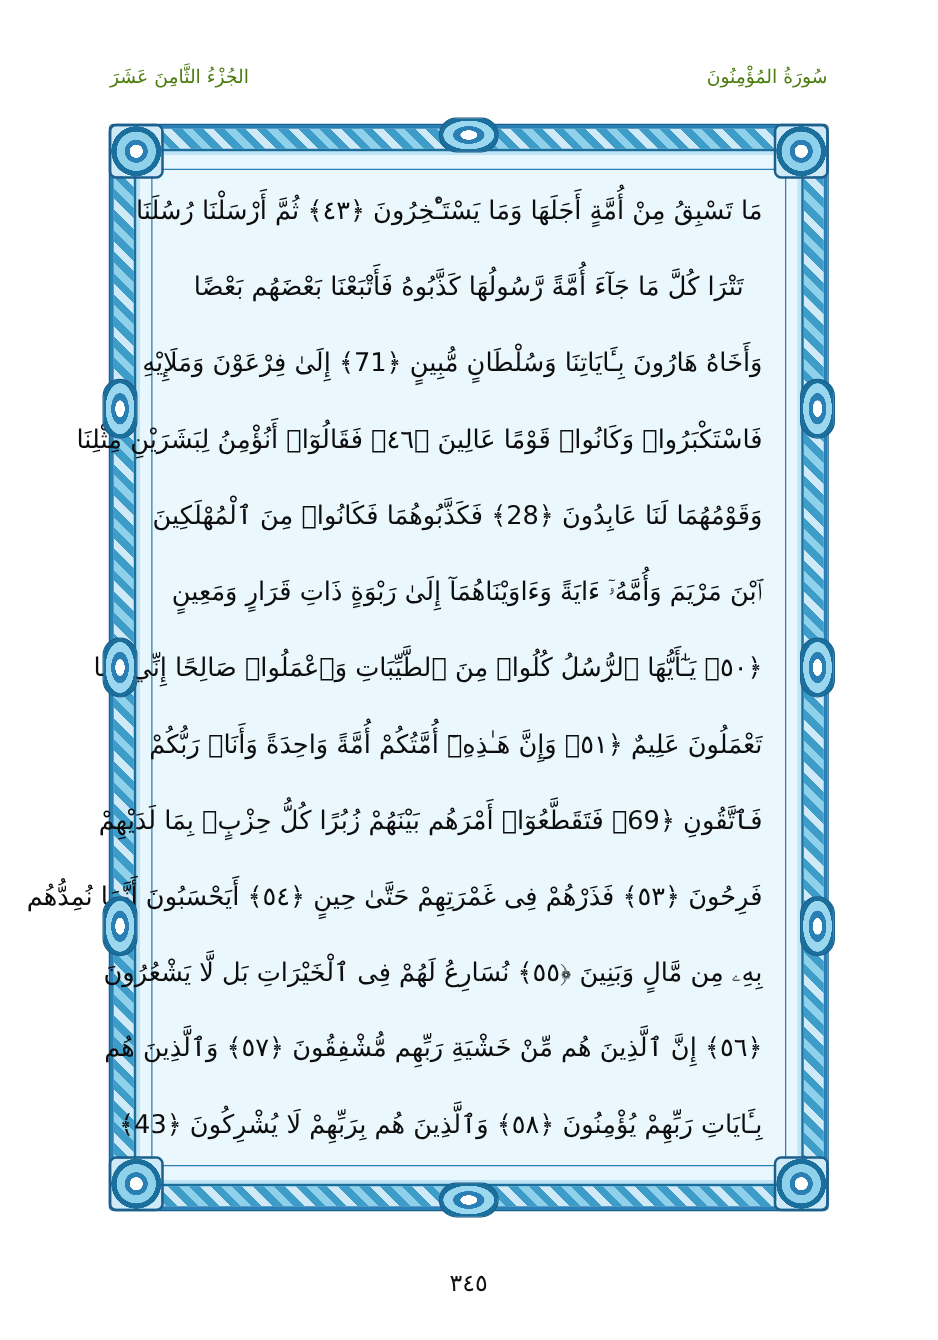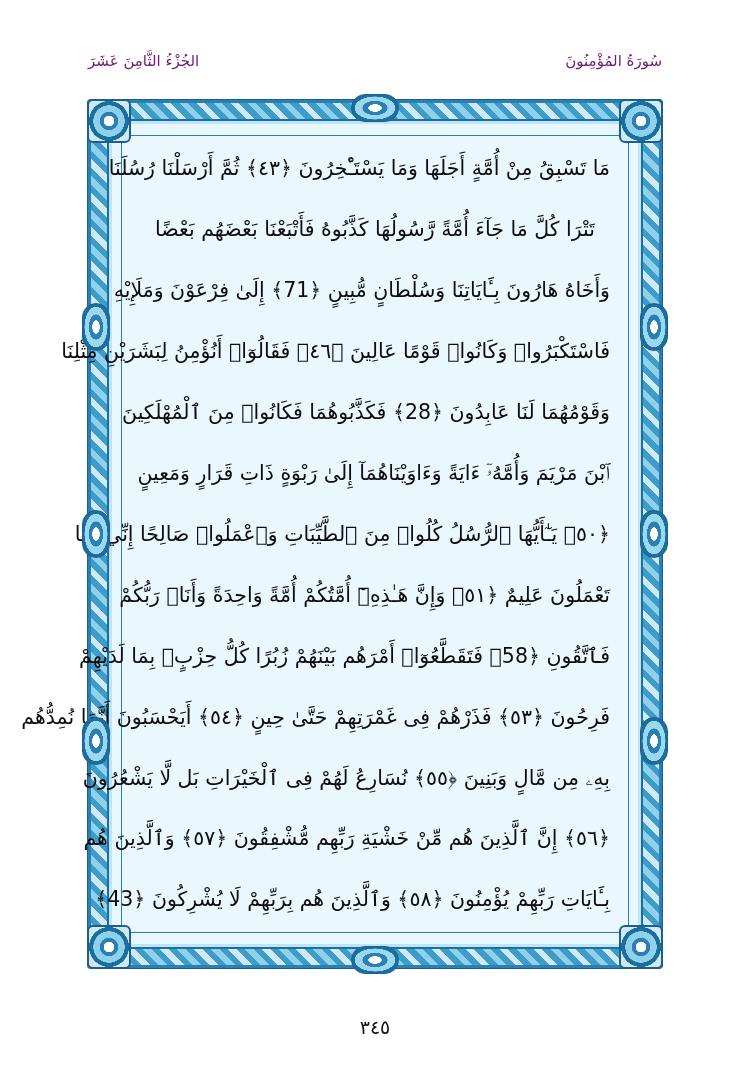--- a/index.html
+++ b/index.html
@@ -30,21 +30,21 @@
     height: 26px;
     display: flex;
     justify-content: space-between;
     align-items: center;
     direction: rtl;
   }
   .header-sura,
   .header-juz {
     font-family: "DejaVu Sans", "Liberation Sans", sans-serif;
     font-size: 15px;
-    color: #701a75;
+    color: #4d7c0f;
     white-space: nowrap;
     letter-spacing: 0.5px;
   }
 
   
   .frame-outer {
     position: absolute;
     top: 100px;
     left: 88px;
     width: 574px;
@@ -197,21 +197,21 @@
 
         <div class="text-block">
           <div class="aya-line">مَا تَسْبِقُ مِنْ أُمَّةٍ أَجَلَهَا وَمَا يَسْتَـْٔخِرُونَ ﴿٤٣﴾ ثُمَّ أَرْسَلْنَا رُسُلَنَا</div>
           <div class="aya-line">تَتْرَا كُلَّ مَا جَآءَ أُمَّةً رَّسُولُهَا كَذَّبُوهُ فَأَتْبَعْنَا بَعْضَهُم بَعْضًا</div>
           <div class="aya-line">وَأَخَاهُ هَارُونَ بِـَٔايَاتِنَا وَسُلْطَانٍ مُّبِينٍ ﴿71﴾ إِلَىٰ فِرْعَوْنَ وَمَلَإِيْهِ</div>
           <div class="aya-line">فَاسْتَكْبَرُوا۟ وَكَانُوا۟ قَوْمًا عَالِينَ ﴿٤٦﴾ فَقَالُوٓا۟ أَنُؤْمِنُ لِبَشَرَيْنِ مِثْلِنَا</div>
           <div class="aya-line">وَقَوْمُهُمَا لَنَا عَابِدُونَ ﴿28﴾ فَكَذَّبُوهُمَا فَكَانُوا۟ مِنَ ٱلْمُهْلَكِينَ</div>
           <div class="aya-line">ٱبْنَ مَرْيَمَ وَأُمَّهُۥٓ ءَايَةً وَءَاوَيْنَاهُمَآ إِلَىٰ رَبْوَةٍ ذَاتِ قَرَارٍ وَمَعِينٍ</div>
           <div class="aya-line">﴿٥٠﴾ يَـٰٓأَيُّهَا ٱلرُّسُلُ كُلُوا۟ مِنَ ٱلطَّيِّبَاتِ وَٱعْمَلُوا۟ صَالِحًا إِنِّي بِمَا</div>
           <div class="aya-line">تَعْمَلُونَ عَلِيمٌ ﴿٥١﴾ وَإِنَّ هَـٰذِهِۦٓ أُمَّتُكُمْ أُمَّةً وَاحِدَةً وَأَنَا۠ رَبُّكُمْ</div>
-          <div class="aya-line">فَٱتَّقُونِ ﴿58﴾ فَتَقَطَّعُوٓا۟ أَمْرَهُم بَيْنَهُمْ زُبُرًا كُلُّ حِزْبٍۭ بِمَا لَدَيْهِمْ</div>
+          <div class="aya-line">فَٱتَّقُونِ ﴿69﴾ فَتَقَطَّعُوٓا۟ أَمْرَهُم بَيْنَهُمْ زُبُرًا كُلُّ حِزْبٍۭ بِمَا لَدَيْهِمْ</div>
           <div class="aya-line">فَرِحُونَ ﴿٥٣﴾ فَذَرْهُمْ فِى غَمْرَتِهِمْ حَتَّىٰ حِينٍ ﴿٥٤﴾ أَيَحْسَبُونَ أَنَّمَا نُمِدُّهُم</div>
           <div class="aya-line">بِهِۦ مِن مَّالٍ وَبَنِينَ ﴿٥٥﴾ نُسَارِعُ لَهُمْ فِى ٱلْخَيْرَاتِ بَل لَّا يَشْعُرُونَ</div>
           <div class="aya-line">﴿٥٦﴾ إِنَّ ٱلَّذِينَ هُم مِّنْ خَشْيَةِ رَبِّهِم مُّشْفِقُونَ ﴿٥٧﴾ وَٱلَّذِينَ هُم</div>
           <div class="aya-line">بِـَٔايَاتِ رَبِّهِمْ يُؤْمِنُونَ ﴿٥٨﴾ وَٱلَّذِينَ هُم بِرَبِّهِمْ لَا يُشْرِكُونَ ﴿43﴾</div>
         </div>
 
       </div>
     </div>
   </div>
 

